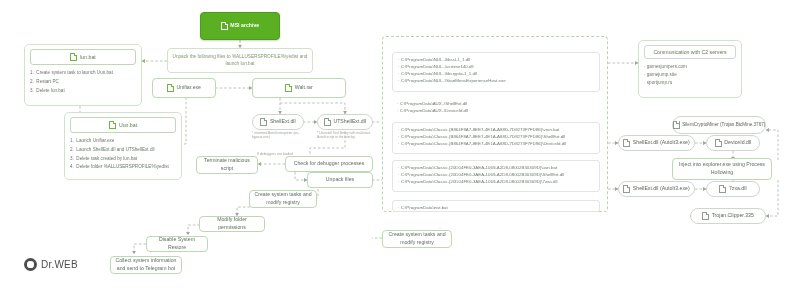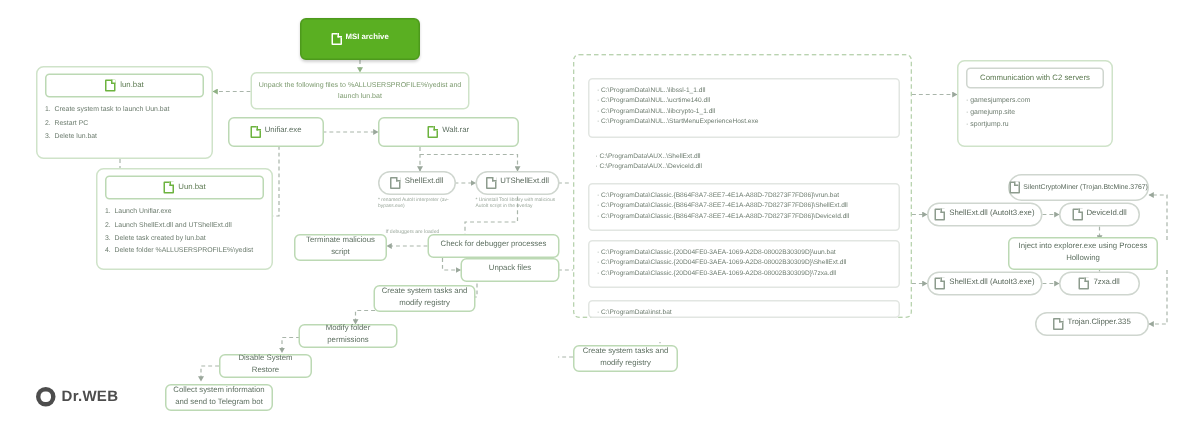--- a/index.html
+++ b/index.html
@@ -118,21 +118,21 @@
   .logo .mark{
     width:13px;height:13px;border-radius:50%;
     background:#4d4d4d;position:relative;flex:0 0 auto;
   }
   .logo .mark:after{
     content:"";position:absolute;left:3.4px;top:3.4px;
     width:6.2px;height:6.2px;border-radius:50%;
     background:#ffffff;
   }
   .logo .wm{
-    font-size:10px;font-weight:bold;color:#4d4d4d;letter-spacing:.2px;
+    font-size:10px;font-weight:normal;color:#4d4d4d;letter-spacing:.2px;
   }
 
   
   .edgelbl{
     position:absolute;font-size:3.4px;color:#9aa79b;
     text-align:center;line-height:1.25;z-index:4;background:#fff;
   }
 </style>
 </head>
 <body>

